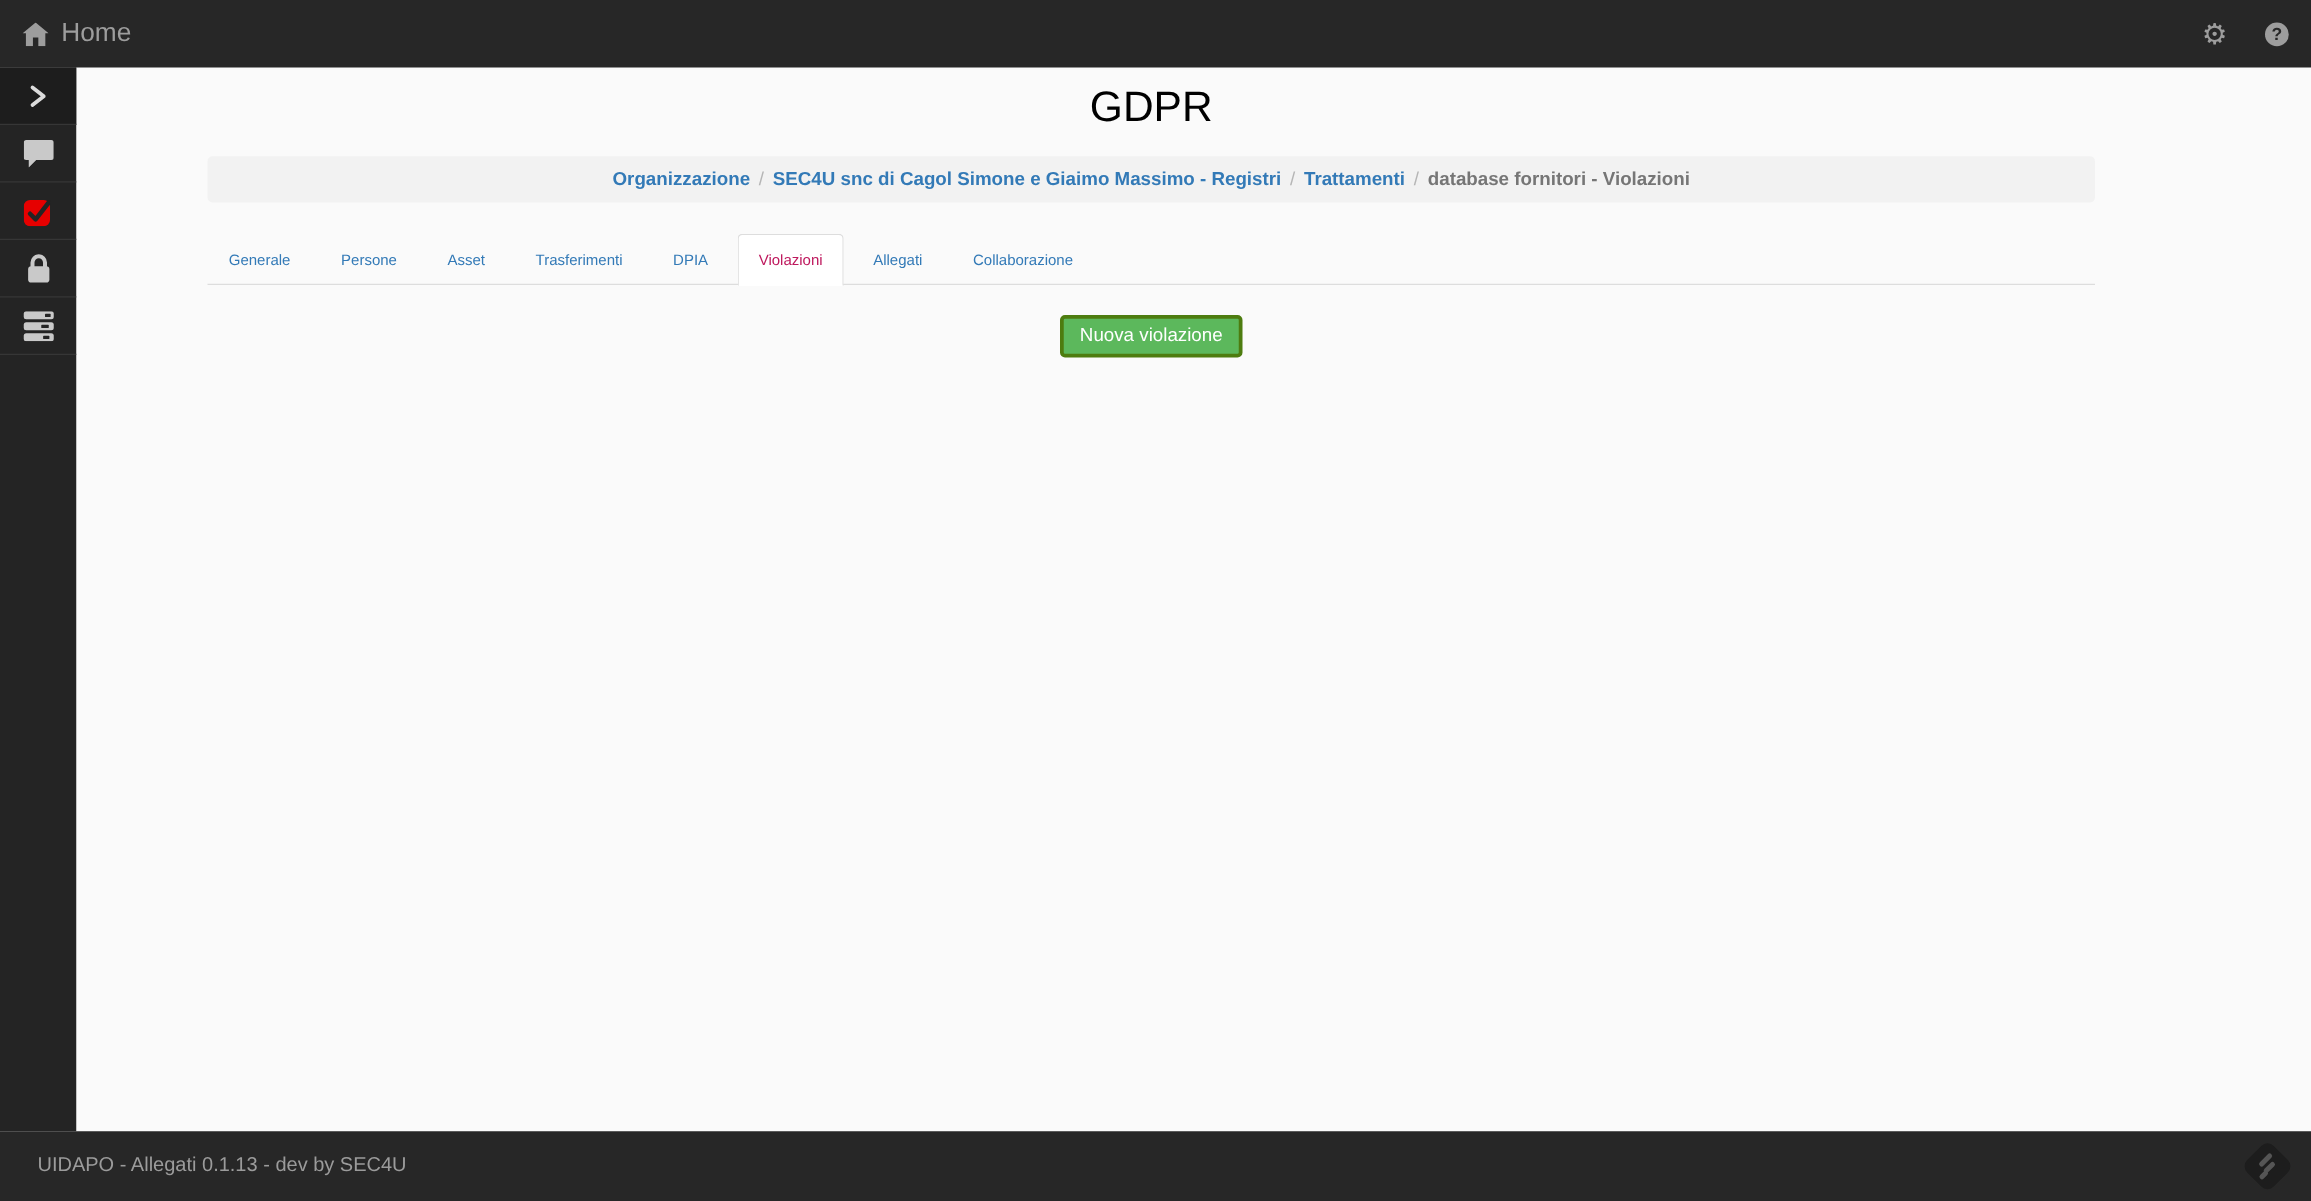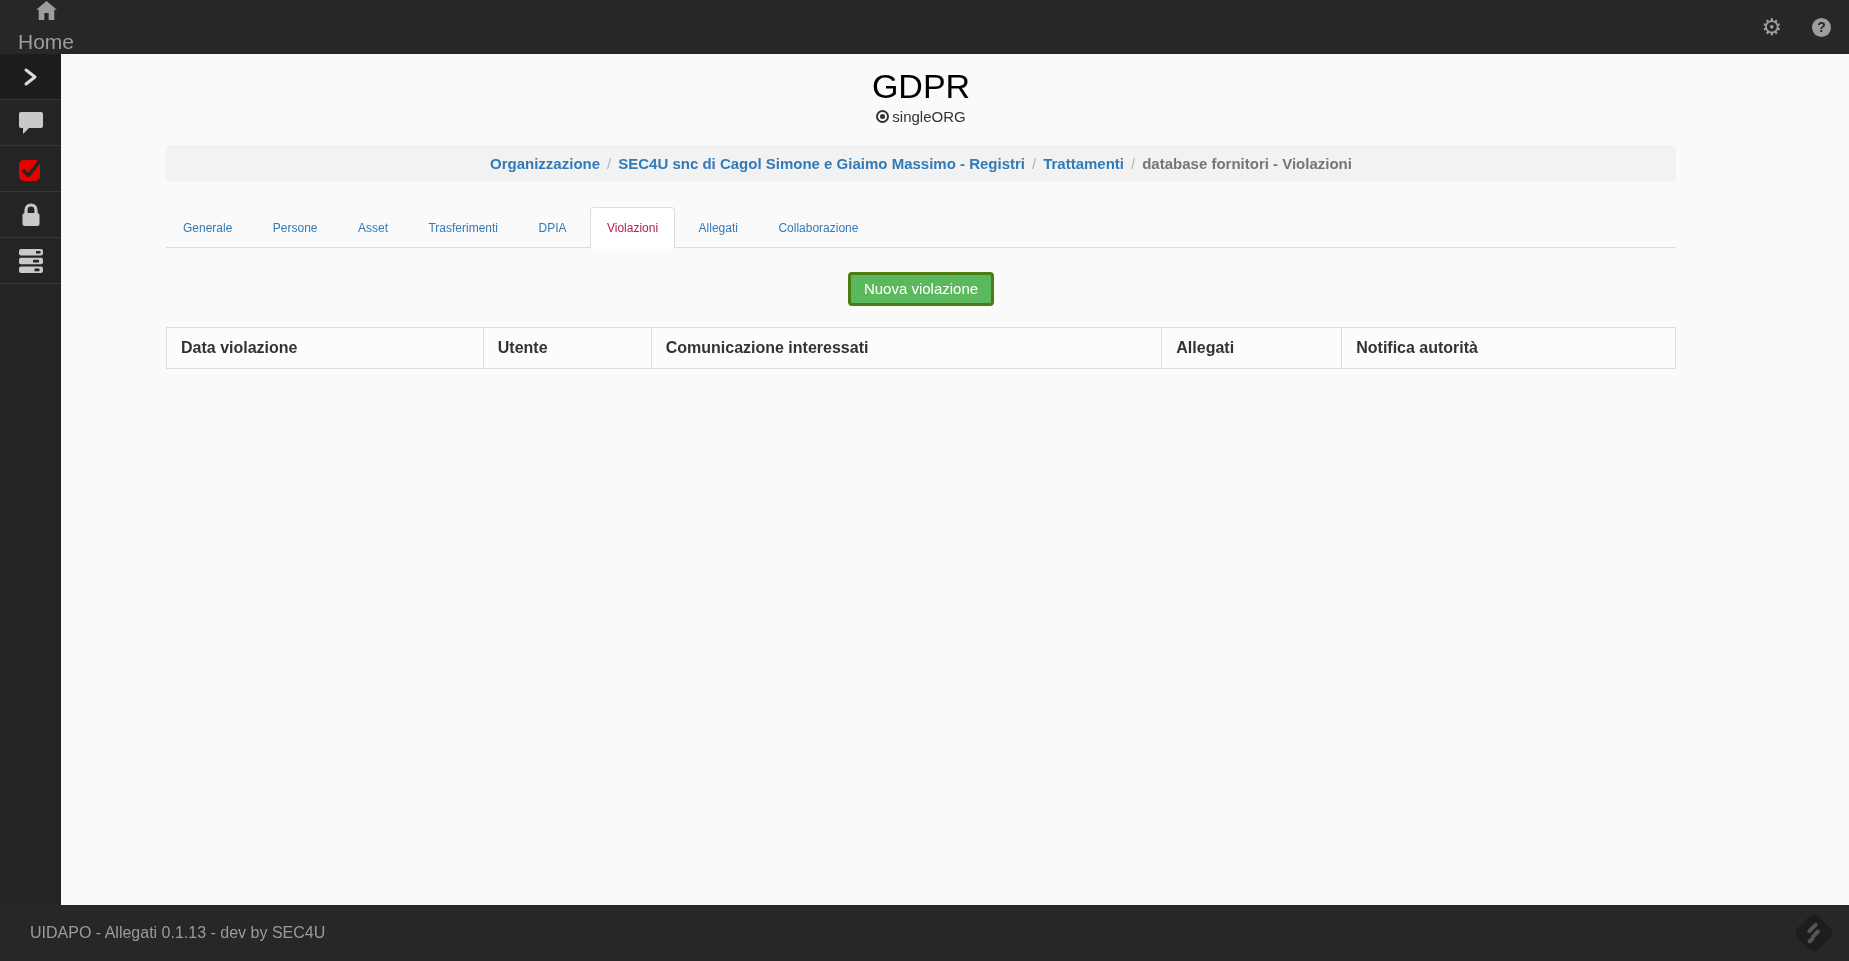--- a/index.html
+++ b/index.html
@@ -10,21 +10,21 @@
     color:#333;
     position:relative;
   }
 
   
   .topbar {
     height:54px; background:#272727;
     display:flex; align-items:center;
     padding:0 18px;
   }
-  .topbar .brand { display:flex; align-items:center; gap:10px; cursor:pointer;flex-direction:column; }
+  .topbar .brand { display:flex; align-items:center; gap:10px; cursor:pointer; }
   .topbar .brand-label { color:#9d9d9d; font-size:21px; }
   .topbar .right { margin-left:auto; display:flex; align-items:center; gap:30px; }
   .gear { color:#9d9d9d; font-size:23px; line-height:1; cursor:pointer; }
   .help-circle {
     width:19px; height:19px; border-radius:50%;
     background:#9d9d9d; color:#272727;
     font-size:14px; font-weight:bold;
     display:flex; align-items:center; justify-content:center;
     cursor:pointer;
   }
@@ -188,24 +188,20 @@
       </svg>
     </span>
   </div>
 </nav>
 
 <main class="main">
   <div class="container">
 
     <div class="page-head">
       <div class="app-title">GDPR</div>
-      <div class="org-line">
-        <span class="dot-circle"></span>
-        <span>singleORG</span>
-      </div>
     </div>
 
     <div class="breadcrumb">
       <a>Organizzazione</a><span class="sep">/</span><a>SEC4U snc di Cagol Simone e Giaimo Massimo - Registri</a><span class="sep">/</span><a>Trattamenti</a><span class="sep">/</span><span class="current">database fornitori - Violazioni</span>
     </div>
 
     <nav class="tabs">
       <a class="tab">Generale</a>
       <a class="tab">Persone</a>
       <a class="tab">Asset</a>
@@ -213,32 +209,20 @@
       <a class="tab">DPIA</a>
       <a class="tab active">Violazioni</a>
       <a class="tab">Allegati</a>
       <a class="tab">Collaborazione</a>
     </nav>
 
     <div class="action-row">
       <button class="btn-success">Nuova violazione</button>
     </div>
 
-    <table class="violations-table">
-      <thead>
-        <tr>
-          <th>Data violazione</th>
-          <th>Utente</th>
-          <th>Comunicazione interessati</th>
-          <th>Allegati</th>
-          <th>Notifica autorità</th>
-        </tr>
-      </thead>
-      <tbody></tbody>
-    </table>
 
   </div>
 </main>
 
 <footer class="footer">
   <span class="footer-text">UIDAPO - Allegati 0.1.13 - dev by SEC4U</span>
   <div class="dev-badge">
     <div class="badge-diamond"></div>
     <span class="badge-stripe bs1"></span>
     <span class="badge-stripe bs2"></span>

